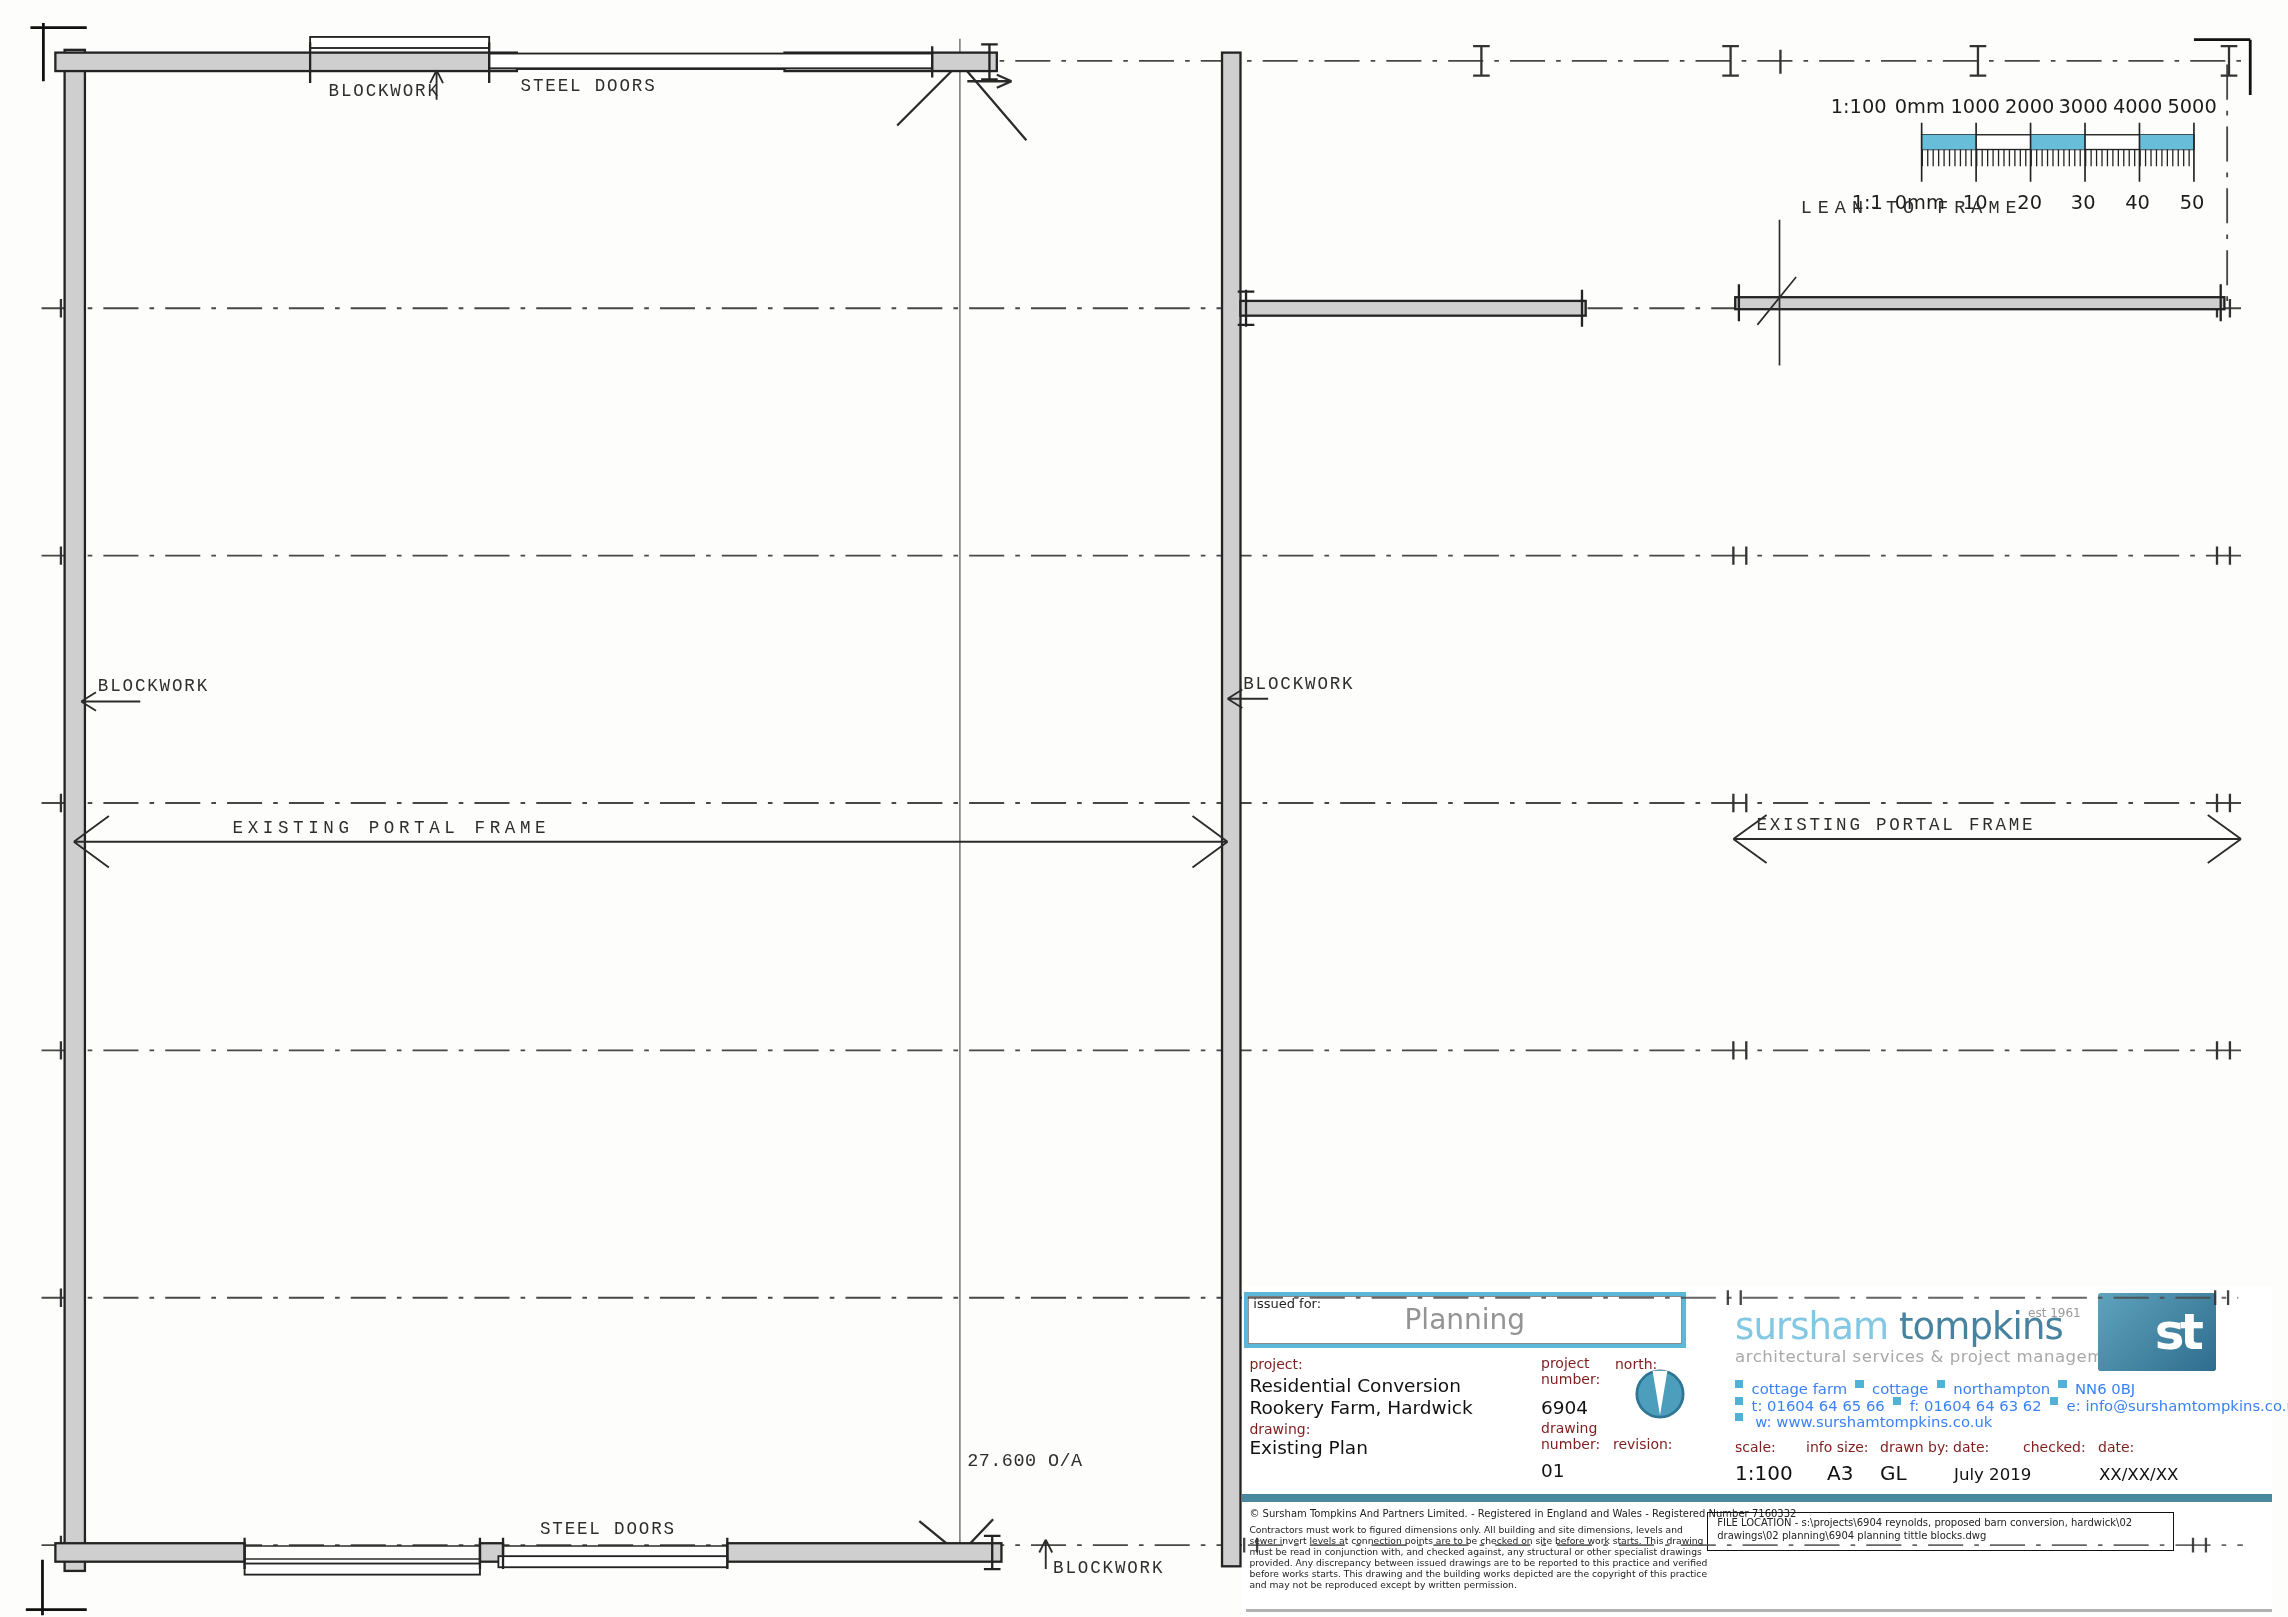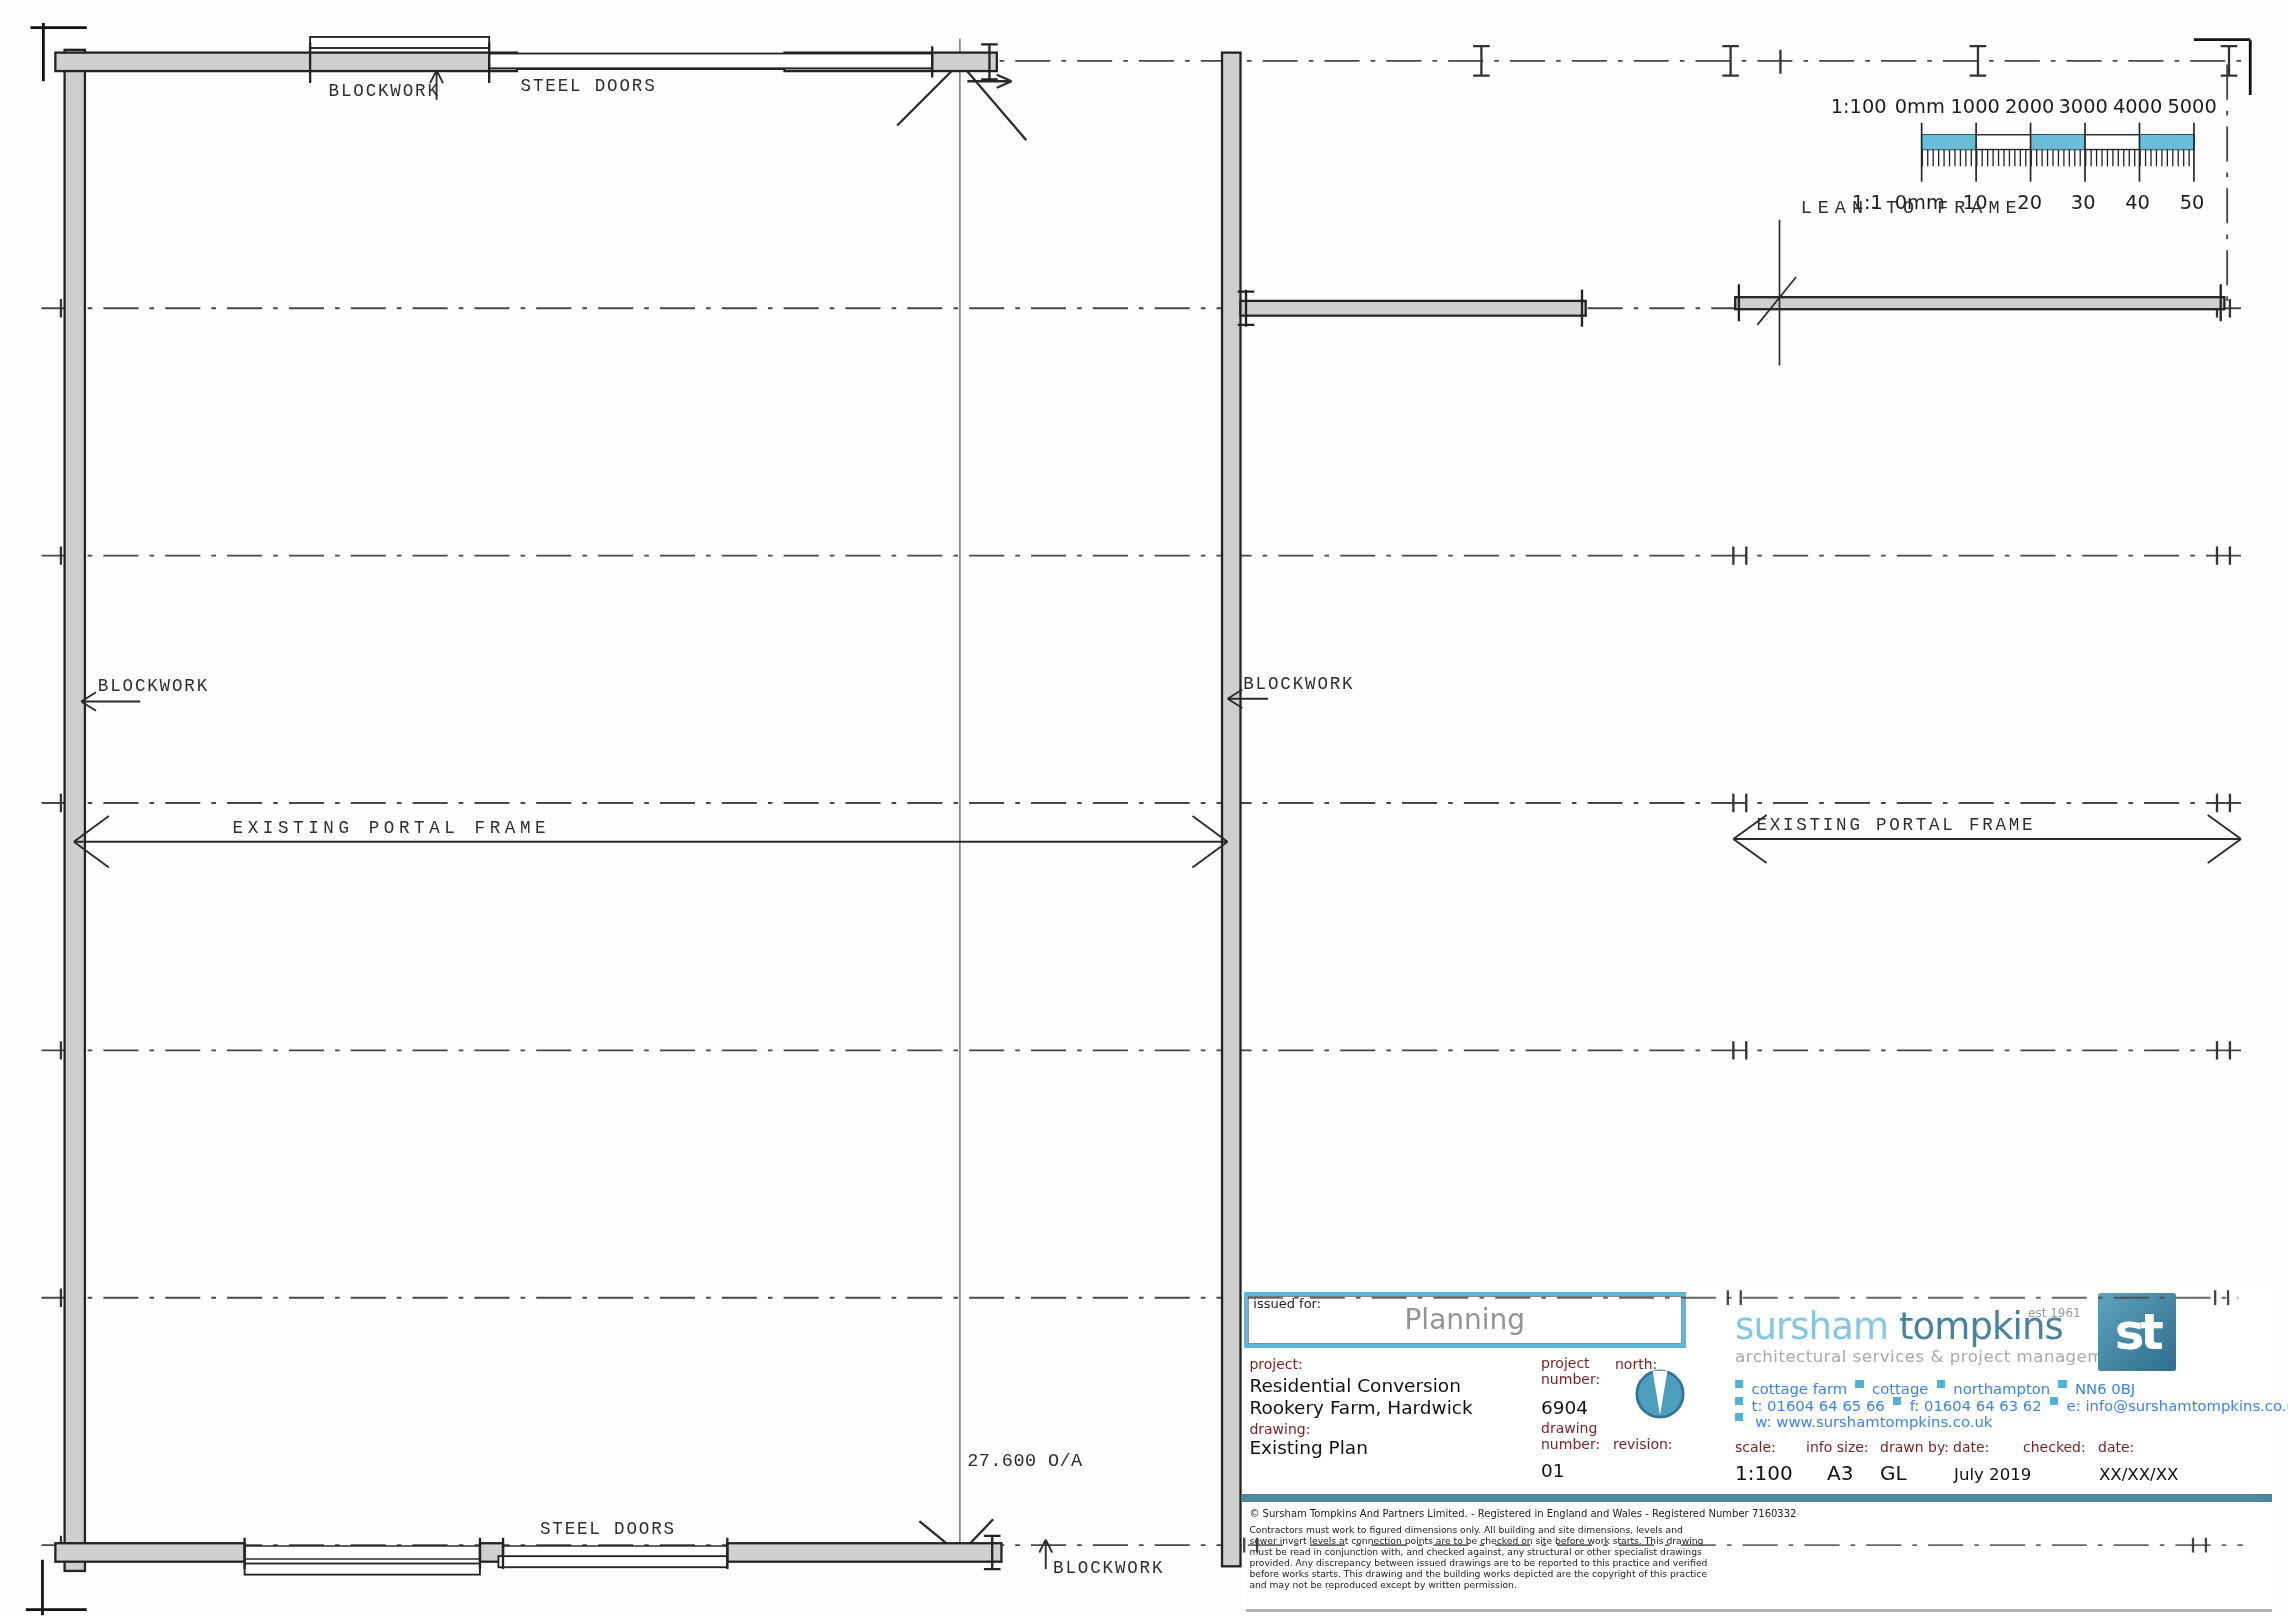--- a/index.html
+++ b/index.html
@@ -21,21 +21,21 @@
   .val{font-size:18.5px;color:#111;}
   .val-sm{font-size:16.6px;color:#111;}
   .wrap70{width:72px;line-height:15.7px;}
   .brand-name{font-size:37px;letter-spacing:-0.9px;white-space:nowrap;}
   .brand-1{color:#82c7e3;}
   .brand-2{color:#47829e;}
   .brand-est{font-size:12px;color:#9a9a9a;}
   .brand-tag{font-size:16.6px;color:#a8a8a8;letter-spacing:0.5px;white-space:nowrap;}
   .st-sq{width:78px;height:78px;background:linear-gradient(135deg,#5fa3bd,#2f6d8e);
          color:#fff;font-size:50px;font-weight:bold;letter-spacing:-4.6px;
-         display:flex;align-items:center;justify-content:center;border-radius:2.8px;}
+         display:flex;align-items:center;justify-content:center;border-radius:2.8px;padding-left:40px;}
   .addr{font-size:14.8px;color:#3b82f6;white-space:nowrap;display:flex;align-items:flex-start;gap:8.3px;}
   .blt{width:8.3px;height:8.3px;background:#4fb2d6;display:inline-block;flex:0 0 auto;}
   .teal-bar{position:absolute;left:0;top:208px;width:1030px;height:8.3px;background:#48879c;}
   .fineprint{font-size:9.2px;color:#222;line-height:11px;width:461px;}
   .copyright{font-size:10px;color:#222;white-space:nowrap;}
   .file-box{position:absolute;left:465px;top:226px;width:467px;height:39px;border:1.8px solid #111;
             font-size:10px;line-height:13px;padding:2.8px 9.2px;box-sizing:border-box;color:#222;}
   .scanline{position:absolute;left:3.7px;top:323px;width:1026px;height:2.8px;background:#b2b2b2;}
   .compass{position:absolute;left:393px;top:83px;}
 </style>
@@ -241,20 +241,21 @@
     <div class="abs val" style="left:493px;top:175px;font-size:20px;">1:100</div>
     <div class="abs val" style="left:585px;top:175px;font-size:20px;">A3</div>
     <div class="abs val" style="left:638px;top:175px;font-size:20px;">GL</div>
     <div class="abs val-sm" style="left:712px;top:179px;">July 2019</div>
     <div class="abs val-sm" style="left:857px;top:179px;">XX/XX/XX</div>
 
     <div class="teal-bar"></div>
 
     <div class="abs copyright" style="left:7.4px;top:222px;">©  Sursham Tompkins And Partners Limited. - Registered in England and Wales - Registered Number 7160332</div>
     <div class="abs fineprint" style="left:7.4px;top:238px;">Contractors must work to figured dimensions only. All building and site dimensions, levels and sewer invert levels at connection points are to be checked on site before work starts. This drawing must be read in conjunction with, and checked against, any structural or other specialist drawings provided. Any discrepancy between issued drawings are to be reported to this practice and verified before works starts. This drawing and the building works depicted are the copyright of this practice and may not be reproduced except by written permission.</div>
+    <div class="file-box">FILE LOCATION -  s:\projects\6904 reynolds, proposed barn conversion, hardwick\02 drawings\02 planning\6904 planning tittle blocks.dwg</div>
 
     <div class="scanline"></div>
   </div>
 
   <svg class="overlay-svg" width="2289" height="1618" viewBox="0 0 2480 1753">
     <g stroke="#4a4a4a" stroke-width="2" fill="none" stroke-dasharray="38 12 5 12" opacity="0.85">
       <line x1="1352" y1="1406" x2="2425" y2="1406"></line>
       <line x1="1352" y1="1674" x2="2430" y2="1674"></line>
     </g>
     <g stroke="#333" stroke-width="2.5" opacity="0.9">

